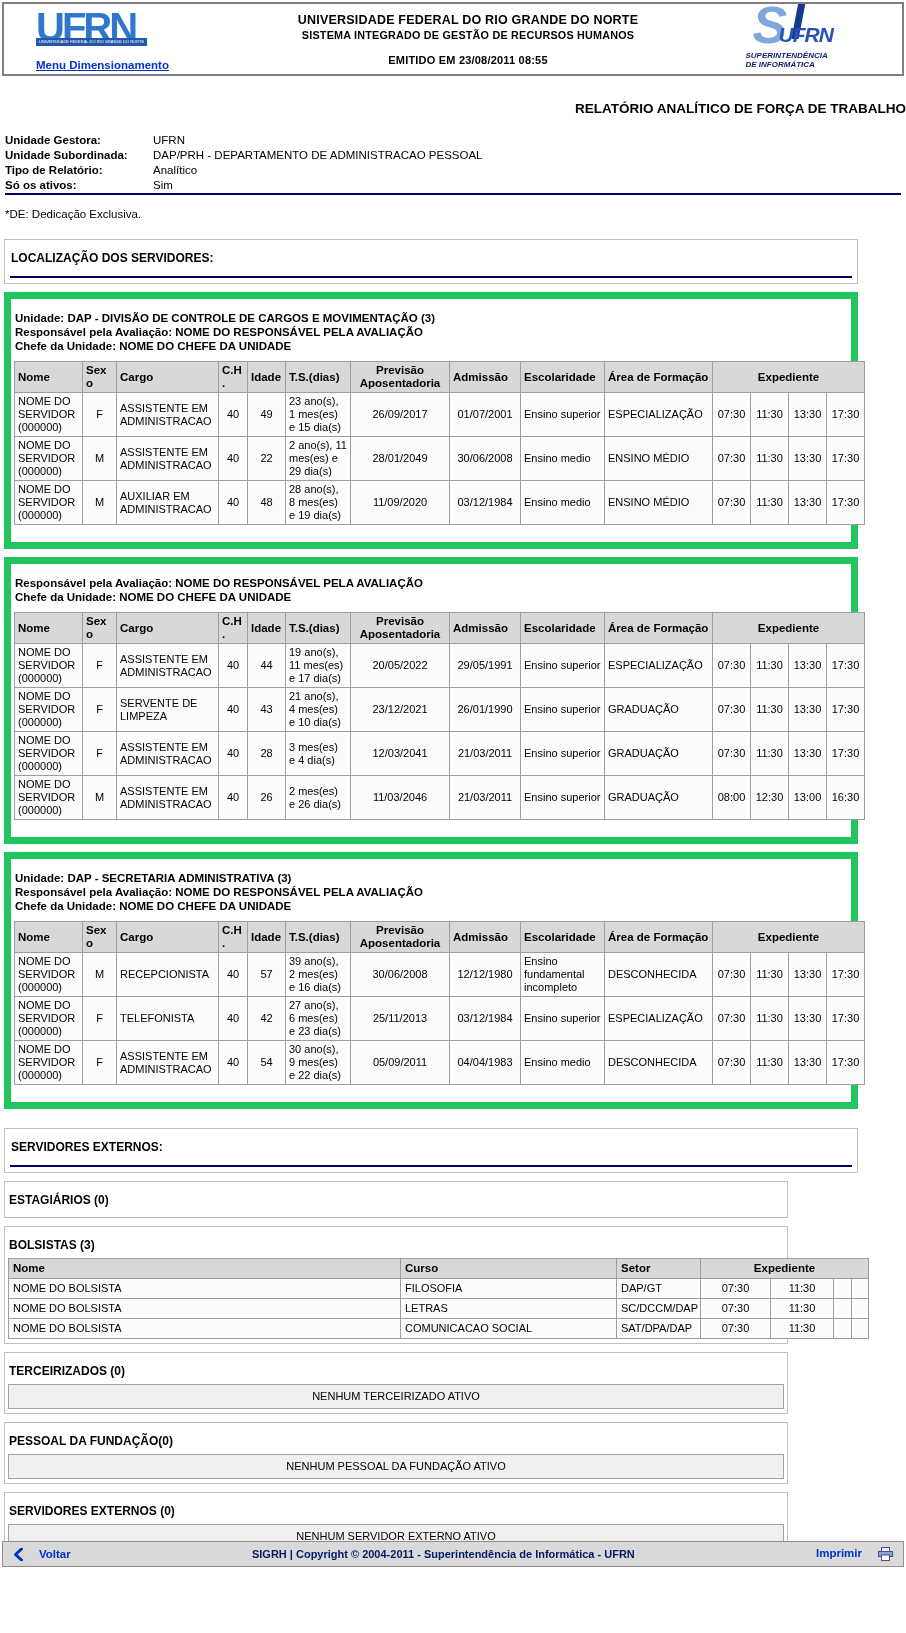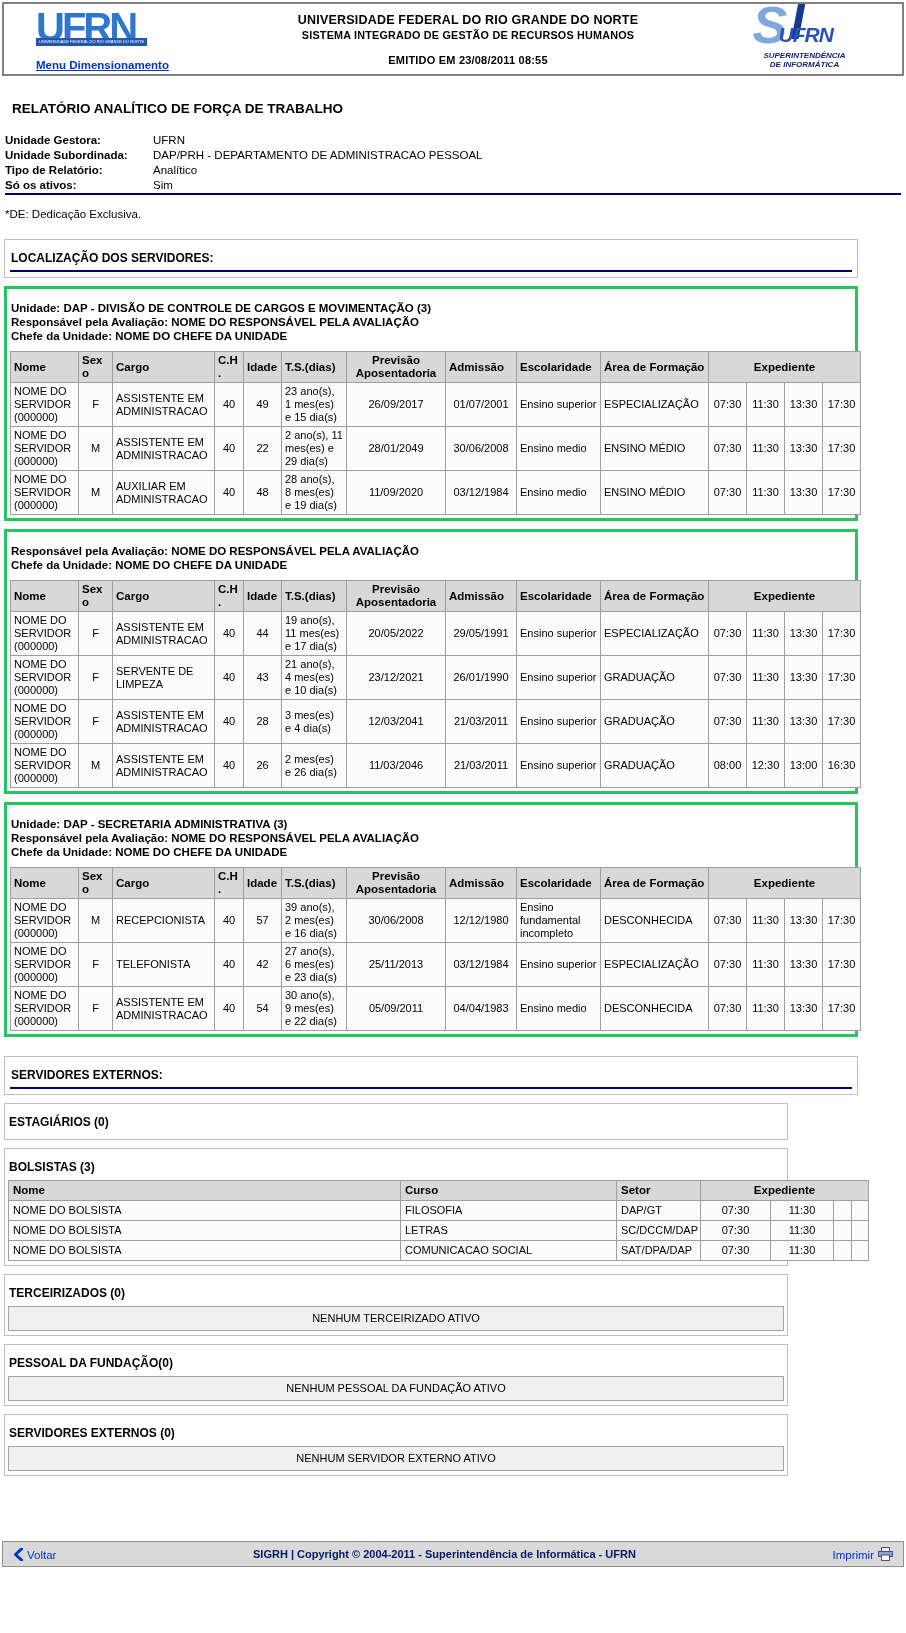--- a/index.html
+++ b/index.html
@@ -13,56 +13,56 @@
   .menu-link{color:#0033cc;font-weight:bold;font-size:11.5px;text-decoration:underline;cursor:pointer;margin-top:3px;width:max-content;}
   .topbar-center{flex:1;text-align:center;padding-top:9px;}
   .uni-name{font-weight:bold;font-size:12.5px;letter-spacing:.2px;}
   .sys-name{font-weight:bold;font-size:10.8px;margin-top:2px;letter-spacing:.2px;}
   .emitted{font-size:11px;margin-top:13px;font-weight:bold;letter-spacing:.2px;}
   .topbar-right{width:195px;padding-top:3px;}
   .si-logo{position:relative;height:42px;width:112px;margin:0 auto;}
   .si-s{position:absolute;left:4px;top:-12px;font-size:52px;font-weight:bold;font-style:italic;color:#7fa9dc;}
   .si-i{position:absolute;left:42px;top:-14px;font-size:50px;font-weight:bold;font-style:italic;color:#16398f;}
   .si-ufrn{position:absolute;left:30px;top:16px;font-size:21px;font-weight:bold;font-style:italic;color:#2b51b5;letter-spacing:-1px;}
-  .si-label{width:118px;margin:2px auto 0;font-size:8px;line-height:9px;font-weight:bold;font-style:italic;color:#122470;text-align:center;}
+  .si-label{width:118px;margin:2px auto 0;font-size:8px;line-height:9px;font-weight:bold;font-style:italic;color:#122470;text-align:left;}
 
   
-  .title{text-align:left;font-size:13.5px;font-weight:bold;margin:25px 12px 17px;}
+  .title{text-align:right;font-size:13.5px;font-weight:bold;margin:25px 0 17px;}
   .meta-table{margin:0 5px;width:896px;border-collapse:collapse;font-size:11.5px;border-bottom:2px solid #000066;}
   .meta-table td{padding:1px 0;vertical-align:top;line-height:13px;margin-top:28px;}
   .meta-label{font-weight:bold;width:148px;}
   .note{margin:13px 5px 0;font-size:11.5px;}
 
   
   .section-box{margin:19px 0 0 4px;width:854px;border:1px solid #bfbfbf;padding:11px 5px 5px;box-sizing:border-box;}
-  .section-title{font-weight:bold;font-size:12px;padding:0 1px 5px;border-bottom:2px solid #000066;}
+  .section-title{font-weight:bold;font-size:12px;padding:0 1px 11px;border-bottom:2px solid #000066;}
 
   
-  .unit-box{margin:8px 0 0 4px;width:854px;border:3px solid #22c55e;padding:0 3px 3px;box-sizing:border-box;}
+  .unit-box{margin:8px 0 0 4px;width:854px;border:7px solid #22c55e;padding:0 3px 17px;box-sizing:border-box;}
   .unit-head{font-weight:bold;font-size:11.5px;line-height:14px;padding:12px 1px 8px;}
   .serv-table{width:100%;border-collapse:collapse;font-size:11px;table-layout:fixed;}
   .serv-table th,.serv-table td{border:1px solid #9e9e9e;padding:2px 3px;vertical-align:middle;word-wrap:break-word;line-height:13px;}
   .serv-table th{background:#d8d8d8;text-align:left;font-size:11.5px;}
   .serv-table th.h-center{text-align:center;}
   .serv-table td{background:#fbfbfb;}
   .c-center{text-align:center;}
 
   
   .ext-box{margin:8px 0 0 4px;width:784px;border:1px solid #bfbfbf;padding:0 3px 4px;box-sizing:border-box;}
   .ext-title{font-weight:bold;font-size:12px;padding:11px 1px 6px;}
   .empty-row{border:1px solid #a4a4a4;background:#f0f0f0;text-align:center;font-size:11px;padding:5px 0 6px;}
   .bols-table{width:100%;border-collapse:collapse;font-size:11px;table-layout:fixed;}
   .bols-table th,.bols-table td{border:1px solid #9e9e9e;padding:3px 4px;line-height:13px;}
   .bols-table th{background:#d8d8d8;text-align:left;font-size:11.5px;}
   .bols-table th.h-center{text-align:center;}
   .bols-table td{background:#fbfbfb;}
 
   
   .footer{position:absolute;left:2px;right:2px;top:1541px;height:26px;border:1px solid #8f8f8f;background:#d9d9d9;display:flex;align-items:center;padding:0 10px;box-sizing:border-box;}
-  .footer a{color:#0033cc;font-weight:normal;font-size:11.5px;text-decoration:none;cursor:pointer;display:flex;align-items:flex-end;gap:4px;}
+  .footer a{color:#0033cc;font-weight:bold;font-size:11.5px;text-decoration:none;cursor:pointer;display:flex;align-items:flex-start;gap:16px;}
   .footer-center{flex:1;text-align:center;font-size:11px;font-weight:bold;color:#001a66;}
 </style>
 </head>
 <body>
 
 <header class="topbar">
   <div class="topbar-left">
     <div>
       <div class="ufrn-logo-text">UFRN</div>
       <div class="ufrn-logo-banner">UNIVERSIDADE FEDERAL DO RIO GRANDE DO NORTE</div>

